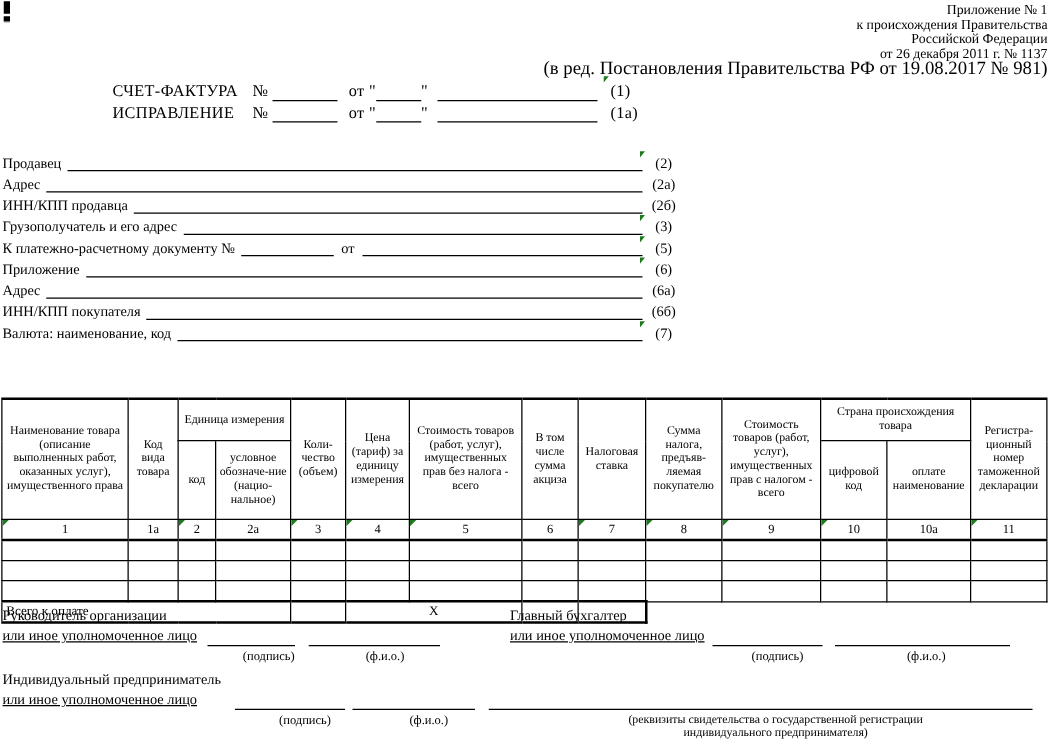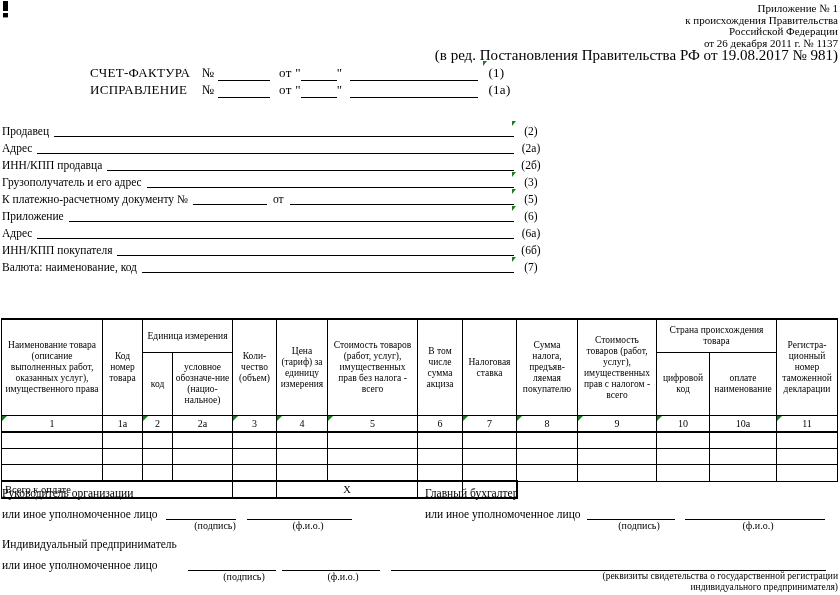--- a/index.html
+++ b/index.html
@@ -56,31 +56,31 @@
   tr.data-row td{height:13px;}
   td.edge-bottom{border-bottom-width:2px;}
   tr.total-row td{height:13px;font-size:10.5px;border-top-width:2px;border-bottom-width:2px;}
   tr.total-row td.t-lab{text-align:left;padding-left:3px;}
   tr.total-row td.t-end{border-right:2px solid #000;}
   tr.total-row td.ghost{border:none;background:#fff;}
 
   
   .sig-block{position:absolute;font-size:11.5px;}
   .sig-left{left:2px;top:487px;width:400px;}
-  .sig-right{left:425px;top:487px;width:413px;}
+  .sig-right{left:408px;top:487px;width:413px;}
   .sig-title{height:16px;}
-  .sig-line{display:flex;align-items:flex-end;height:17px;}
+  .sig-line{display:flex;align-items:flex-start;height:17px;text-decoration:underline;}
   .sig-sub{white-space:nowrap;}
   .s-blank{border-bottom:1px solid #000;height:13px;display:inline-block;}
   .caps{display:flex;font-size:10px;height:13px;}
   .cap{text-align:center;}
 
   .ip-block{position:absolute;left:2px;top:538px;width:836px;font-size:11.5px;}
   .ip-caps{display:flex;font-size:10px;}
-  .reg-cap{width:435px;text-align:right;font-size:9.5px;line-height:11px;}
+  .reg-cap{width:435px;text-align:center;font-size:9.5px;line-height:11px;}
   .reg-cap span{display:inline-block;max-width:270px;}
 </style>
 </head>
 <body>
 
 <div class="page">
 
   <div class="corner-mark">
     <div class="bar"></div>
     <div class="dot"></div>
@@ -180,21 +180,21 @@
       <col style="width:54px">
         <col style="width:61px">
         <col style="width:79px">
         <col style="width:53px">
       <col style="width:67px">
         <col style="width:61px">
     </colgroup>
     <thead>
       <tr class="group">
         <th class="first" rowspan="2">Наименование товара (описание выполненных работ, оказанных услуг), имущественного права</th>
-        <th rowspan="2">Код номер товара</th>
+        <th rowspan="2">Код вида товара</th>
         <th colspan="2">Единица измерения</th>
         <th rowspan="2">Коли-чество (объем)</th>
         <th rowspan="2">Цена (тариф) за единицу измерения</th>
         <th rowspan="2">Стоимость товаров (работ, услуг), имущественных прав без налога - всего</th>
         <th rowspan="2">В том числе сумма акциза</th>
         <th rowspan="2">Налоговая ставка</th>
         <th rowspan="2">Сумма налога, предъяв-ляемая покупателю</th>
         <th rowspan="2">Стоимость товаров (работ, услуг), имущественных прав с налогом - всего</th>
         <th colspan="2">Страна происхождения товара</th>
         <th class="last" rowspan="2">Регистра-ционный номер таможенной декларации</th>

